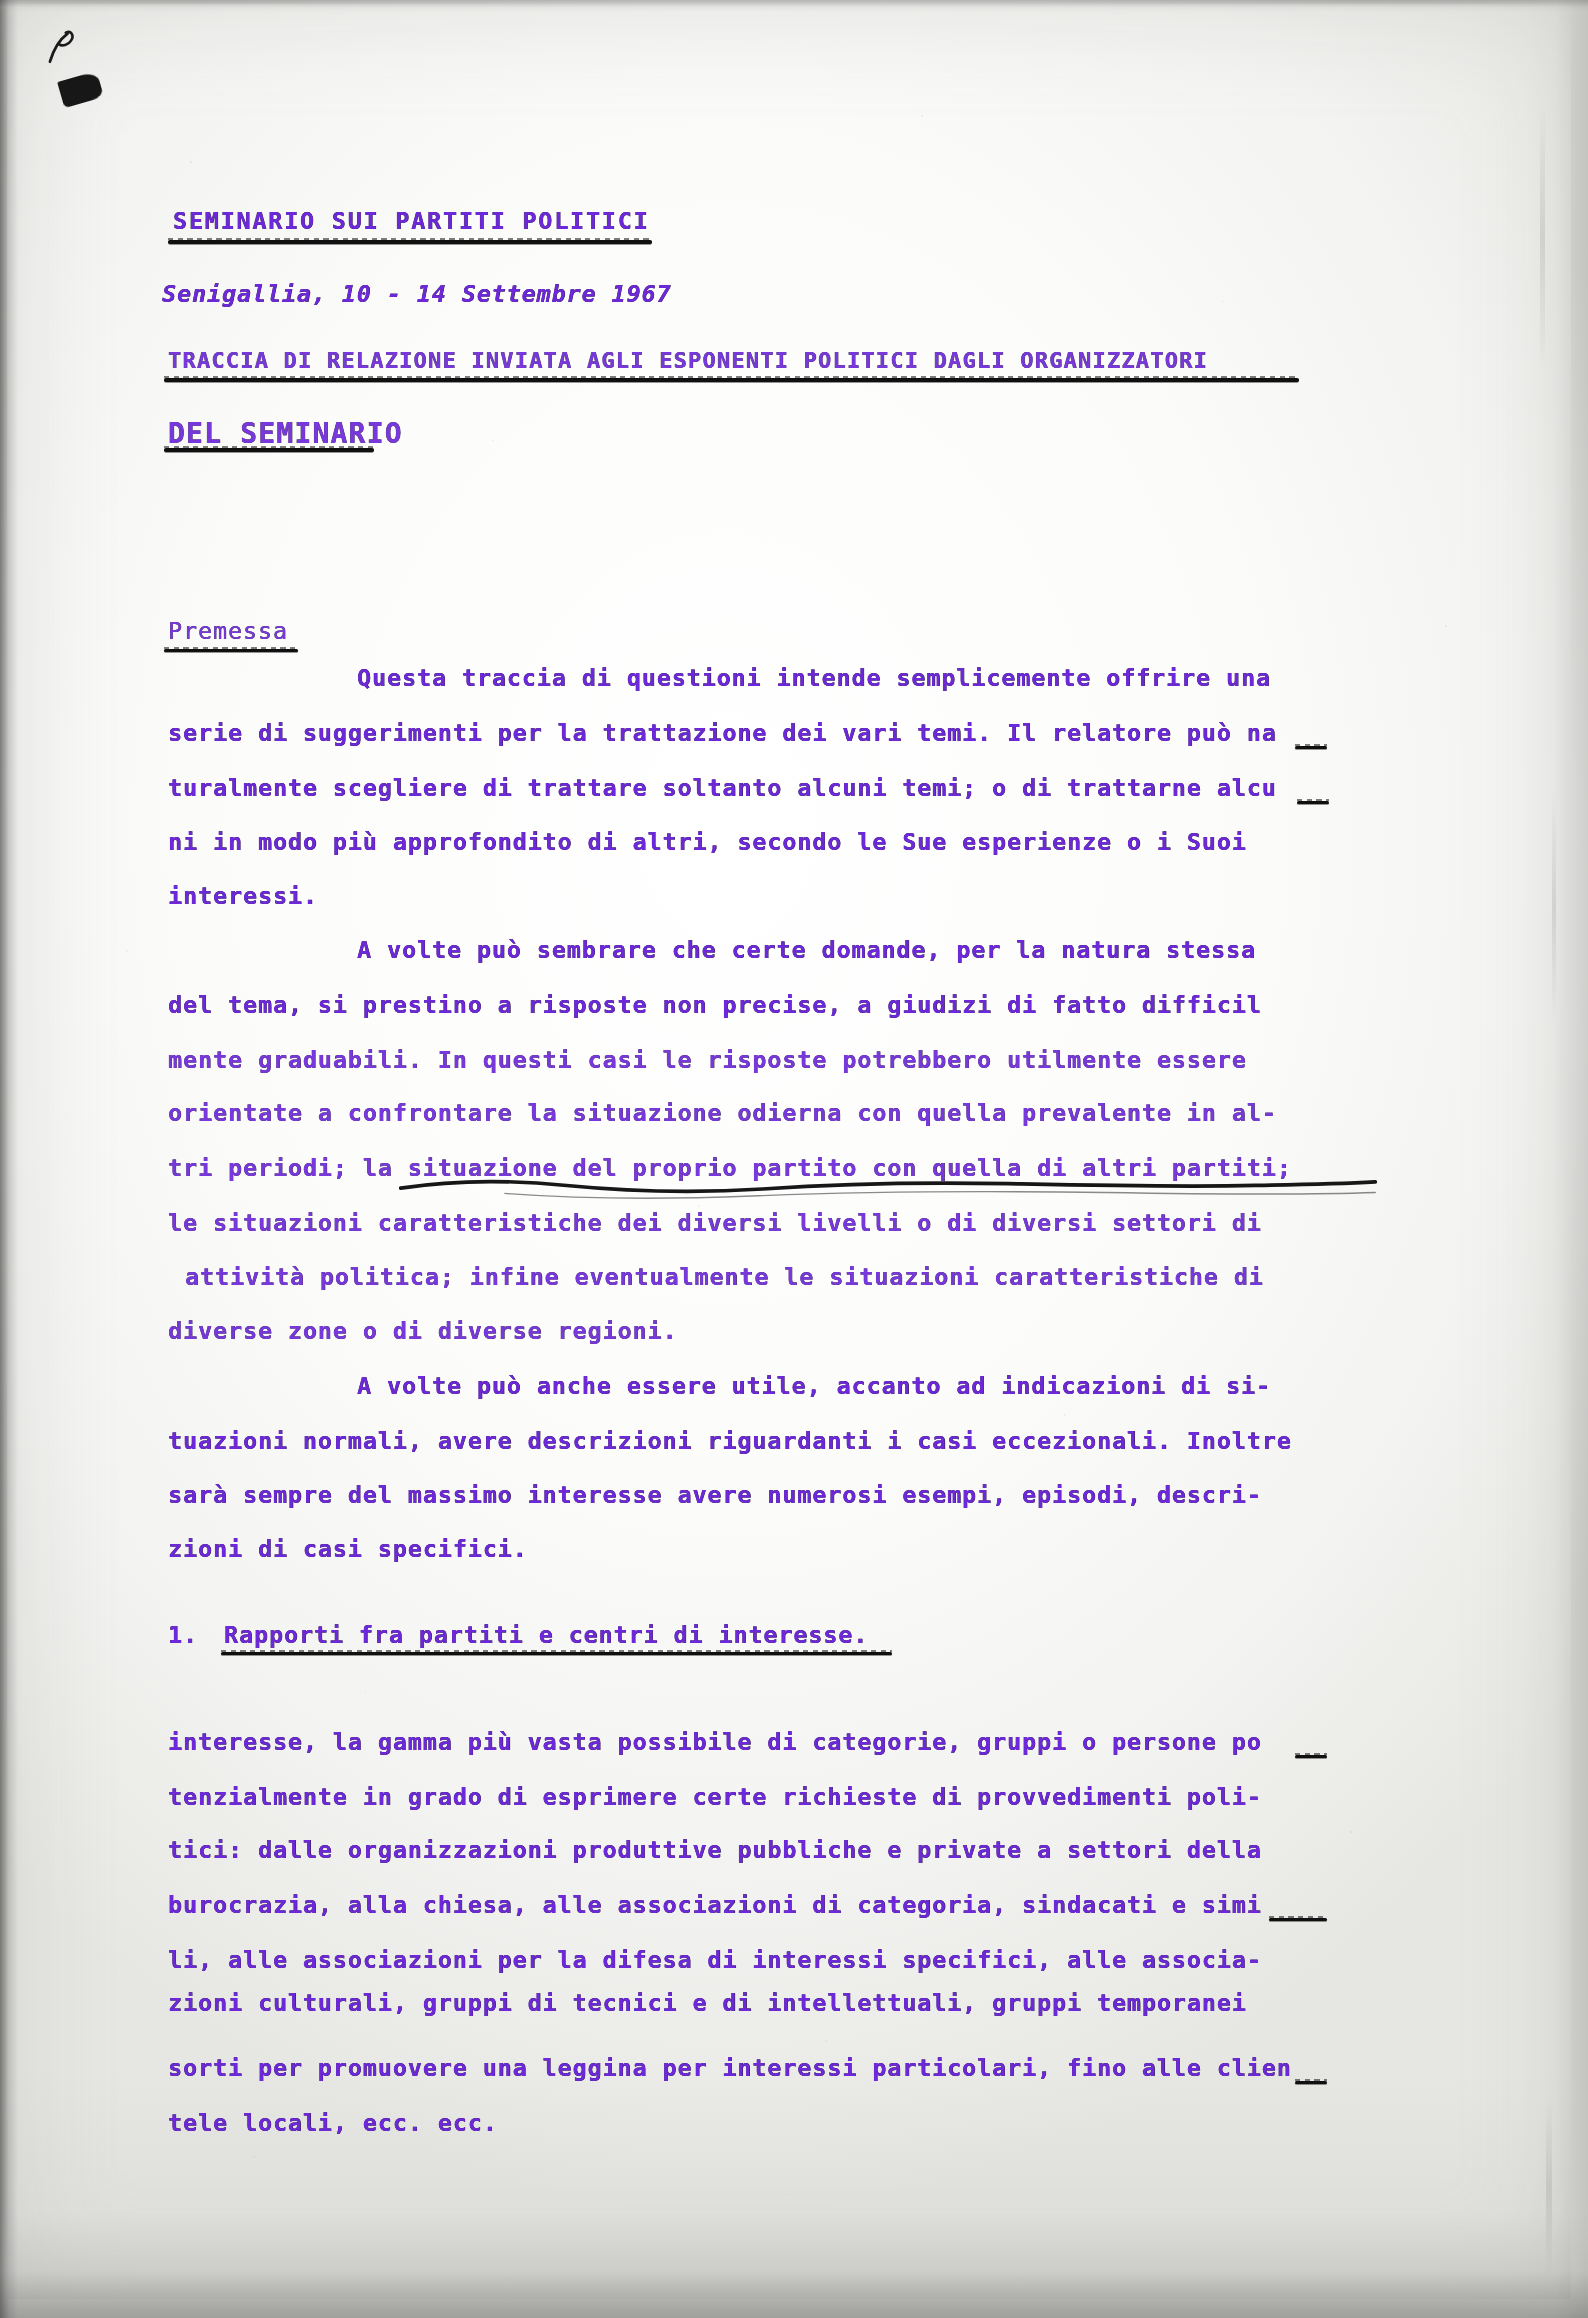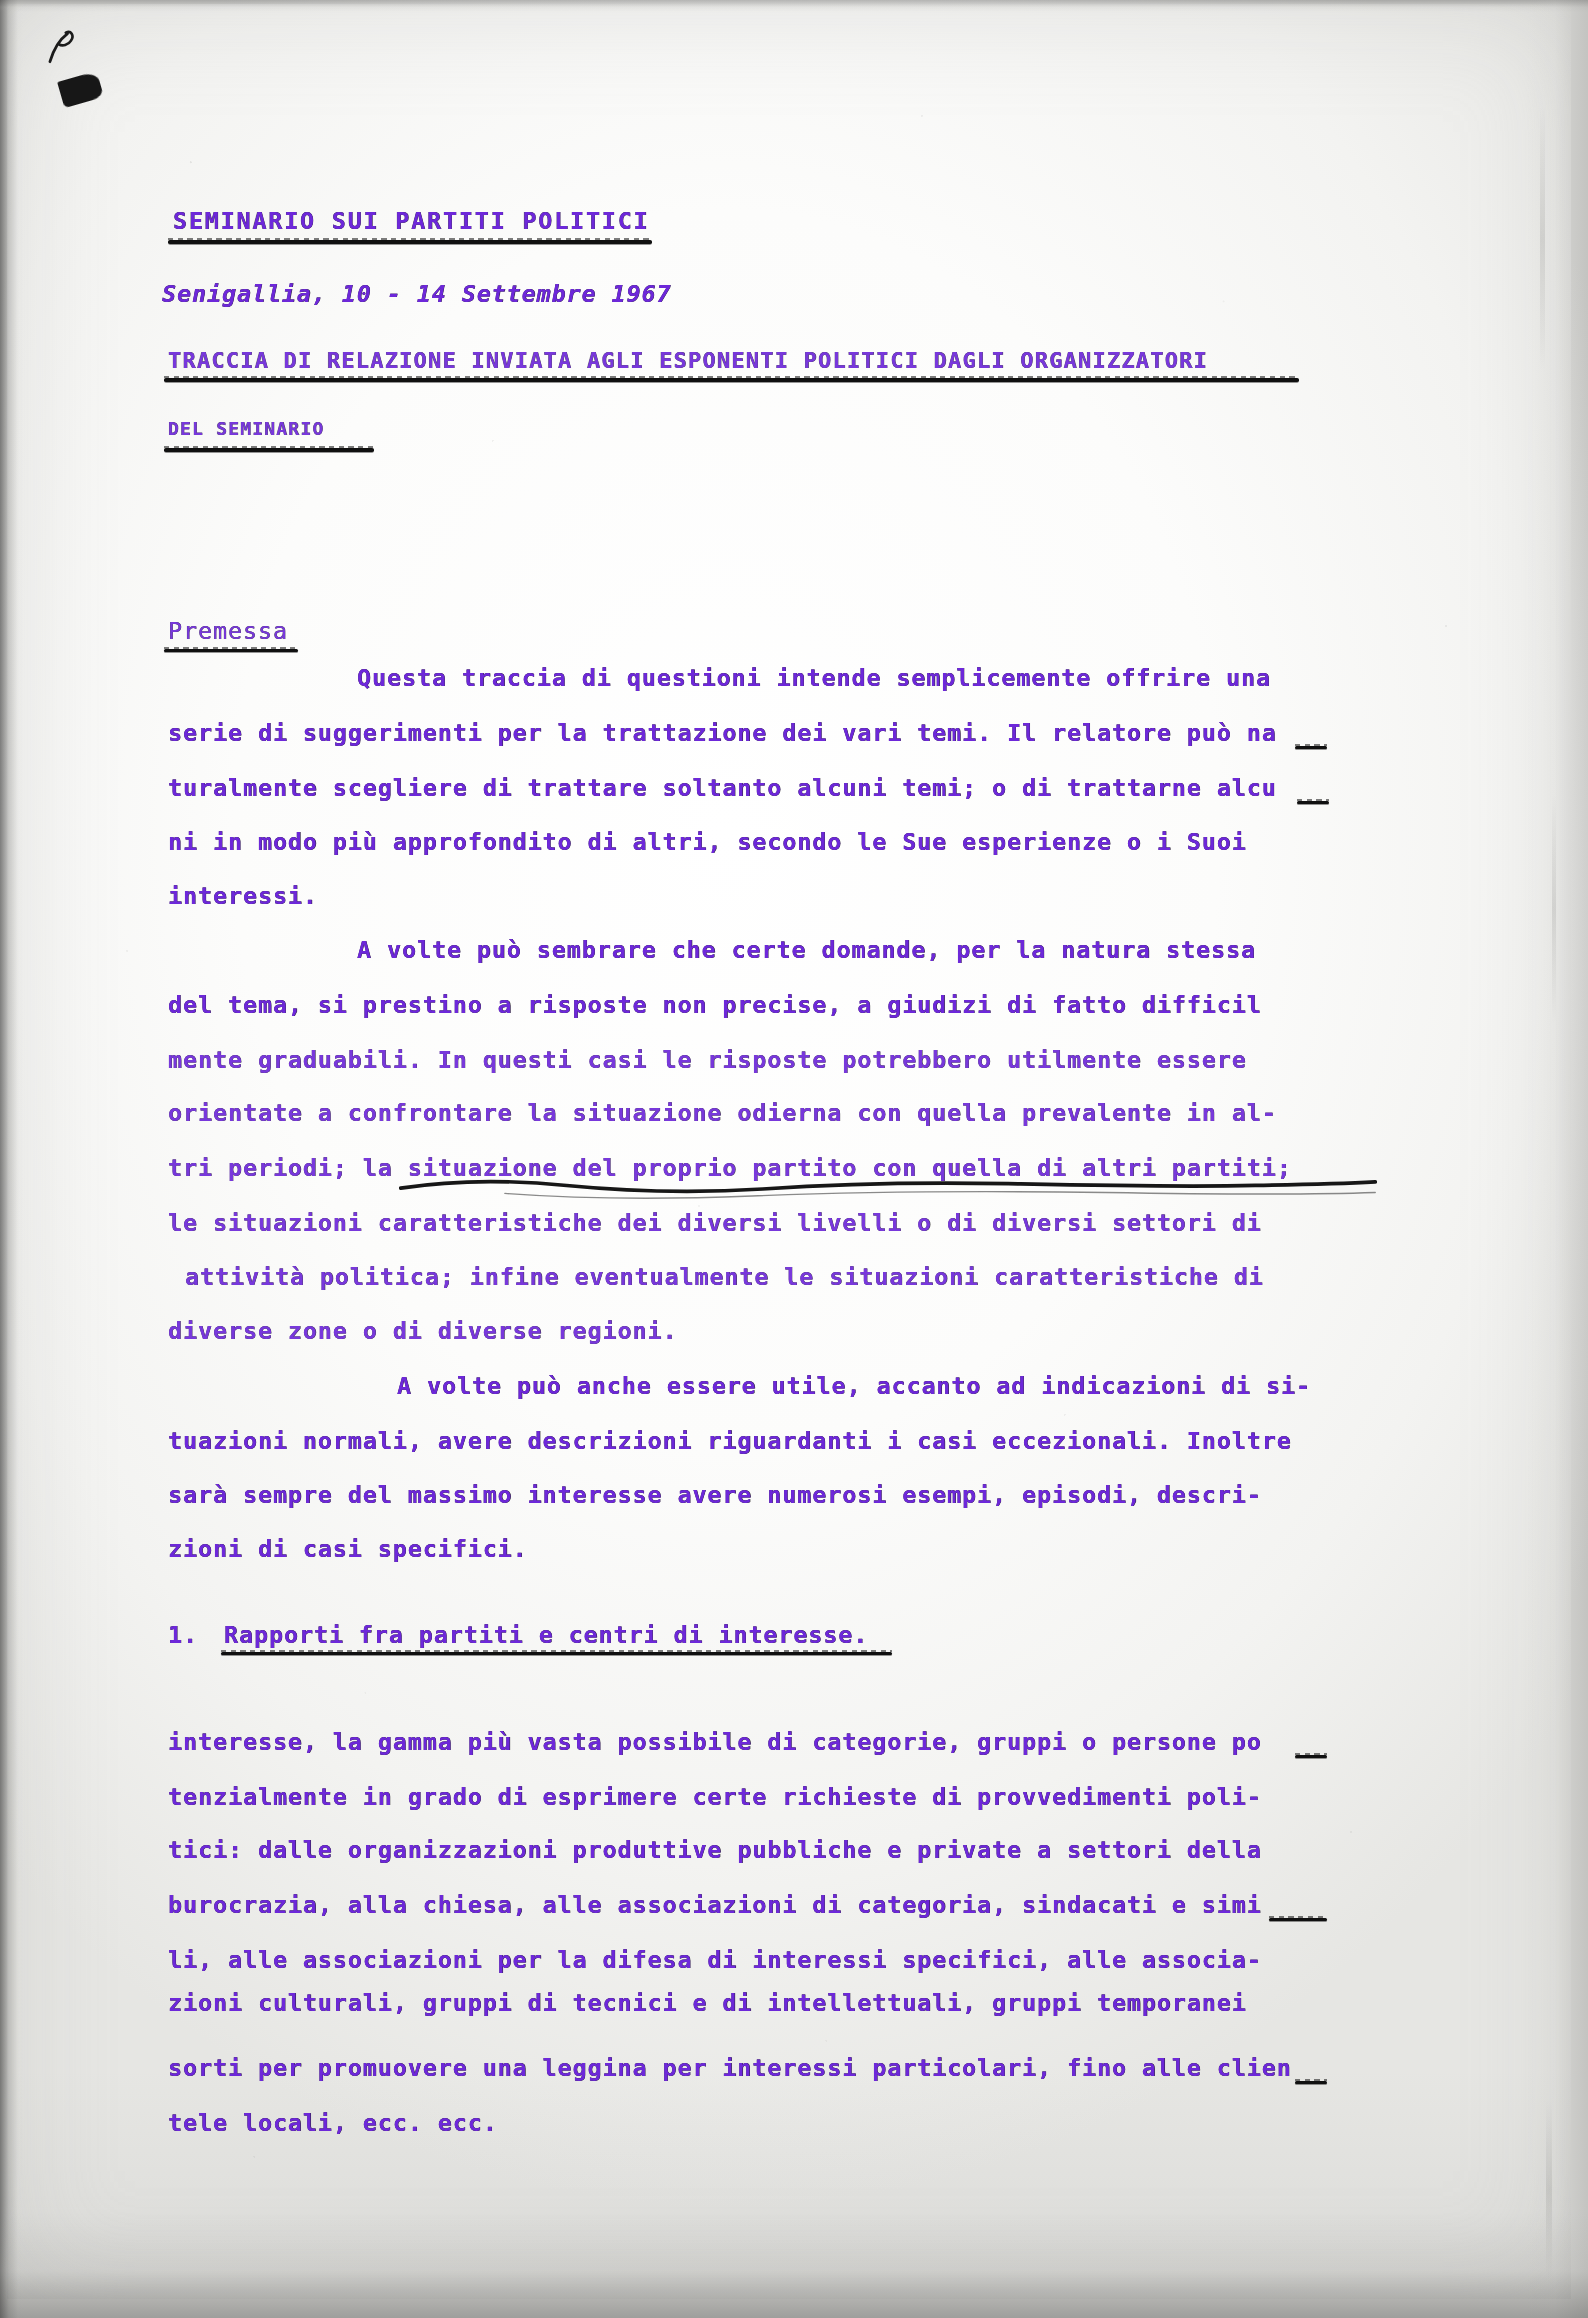--- a/index.html
+++ b/index.html
@@ -172,21 +172,21 @@
   <div class="sheet">
 
     <div class="tx heavy" style="left:173px; top:210px;">SEMINARIO SUI PARTITI POLITICI</div>
     <div class="underline-hard" style="left:168px; top:240px; width:484px;"></div>
 
     <div class="tx bold" style="left:162px; top:283px;font-style:italic;">Senigallia, 10 - 14 Settembre 1967</div>
 
     <div class="tx heavy fade1" style="left:168px; top:350px; font-size:22px; letter-spacing:1.2px;">TRACCIA DI RELAZIONE INVIATA AGLI ESPONENTI POLITICI DAGLI ORGANIZZATORI</div>
     <div class="underline-hard" style="left:164px; top:378px; width:1135px;"></div>
 
-    <div class="tx heavy fade1" style="left:168px; top:420px; font-size:18px; letter-spacing:1.2px;text-align:right;">DEL SEMINARIO</div>
+    <div class="tx heavy fade1" style="left:168px; top:420px; font-size:28px; letter-spacing:1.2px;text-align:right;">DEL SEMINARIO</div>
     <div class="underline-hard" style="left:164px; top:448px; width:210px;"></div>
 
     <div class="tx fade1" style="left:168px; top:620px;">Premessa</div>
     <div class="underline-hard" style="left:164px; top:649px; width:134px; height:2.6px;"></div>
 
     <div class="tx bold" style="left:357px; top:667px;">Questa traccia di questioni intende semplicemente offrire una</div>
     <div class="tx bold" style="left:168px; top:722px;">serie di suggerimenti per la trattazione dei vari temi. Il relatore può na</div>
     <div class="underline-hard" style="left:1295px; top:746px; width:32px; height:2.6px;"></div>
     <div class="tx bold" style="left:168px; top:777px;">turalmente scegliere di trattare soltanto alcuni temi; o di trattarne alcu</div>
     <div class="underline-hard" style="left:1297px; top:801px; width:32px; height:2.6px;"></div>
@@ -201,21 +201,21 @@
 
     <svg class="pen-wave" style="left:399px; top:1174px;" width="978" height="30" viewBox="0 0 1108 34" fill="none" preserveAspectRatio="none">
       <path d="M2 16 C60 7, 120 6, 190 13 C262 20, 330 22, 412 17 C500 11, 590 9, 690 11 C790 13, 880 15, 970 13 C1030 12, 1070 11, 1106 9" stroke="#171717" stroke-width="4.2" stroke-linecap="round" fill="none"></path>
       <path d="M120 22 C200 28, 300 29, 400 25 C520 20, 660 19, 800 21 C920 23, 1020 24, 1106 21" stroke="#2b2b2b" stroke-width="1.6" stroke-linecap="round" fill="none" opacity=".55"></path>
     </svg>
 
     <div class="tx bold fade1" style="left:168px; top:1212px;">le situazioni caratteristiche dei diversi livelli o di diversi settori di</div>
     <div class="tx bold fade1" style="left:185px; top:1266px;">attività politica; infine eventualmente le situazioni caratteristiche di</div>
     <div class="tx bold fade1" style="left:168px; top:1320px;">diverse zone o di diverse regioni.</div>
 
-    <div class="tx bold" style="left:357px; top:1375px;margin-left:40px;">A volte può anche essere utile, accanto ad indicazioni di si-</div>
+    <div class="tx bold" style="left:357px; top:1375px;">A volte può anche essere utile, accanto ad indicazioni di si-</div>
     <div class="tx bold" style="left:168px; top:1430px;">tuazioni normali, avere descrizioni riguardanti i casi eccezionali. Inoltre</div>
     <div class="tx bold" style="left:168px; top:1484px;">sarà sempre del massimo interesse avere numerosi esempi, episodi, descri-</div>
     <div class="tx bold" style="left:168px; top:1538px;">zioni di casi specifici.</div>
 
     <div class="tx bold" style="left:168px; top:1624px;">1.</div>
     <div class="tx bold" style="left:224px; top:1624px;">Rapporti fra partiti e centri di interesse.</div>
     <div class="underline-hard" style="left:221px; top:1652px; width:671px; height:2.6px;"></div>
 
     <div class="tx bold" style="left:168px; top:1731px;">interesse, la gamma più vasta possibile di categorie, gruppi o persone po</div>
     <div class="underline-hard" style="left:1295px; top:1755px; width:32px; height:2.6px;"></div>

